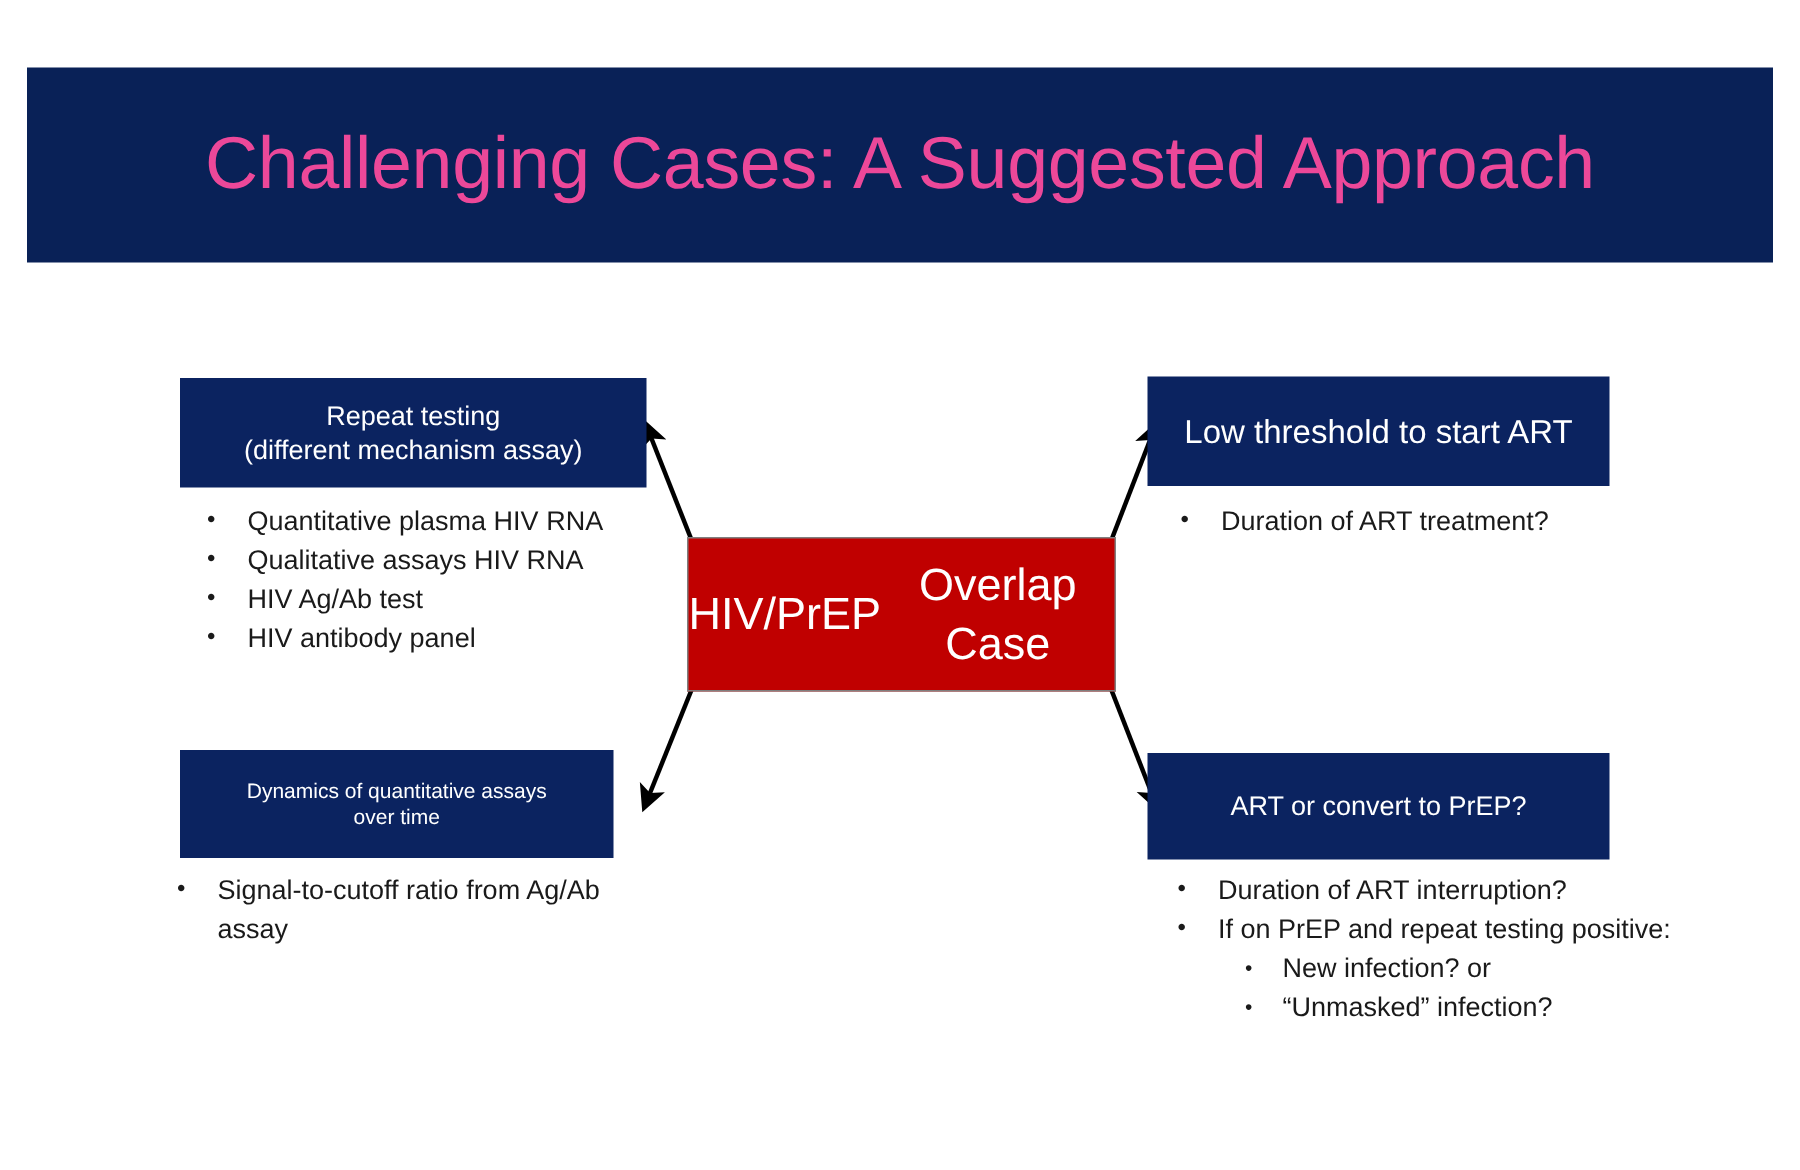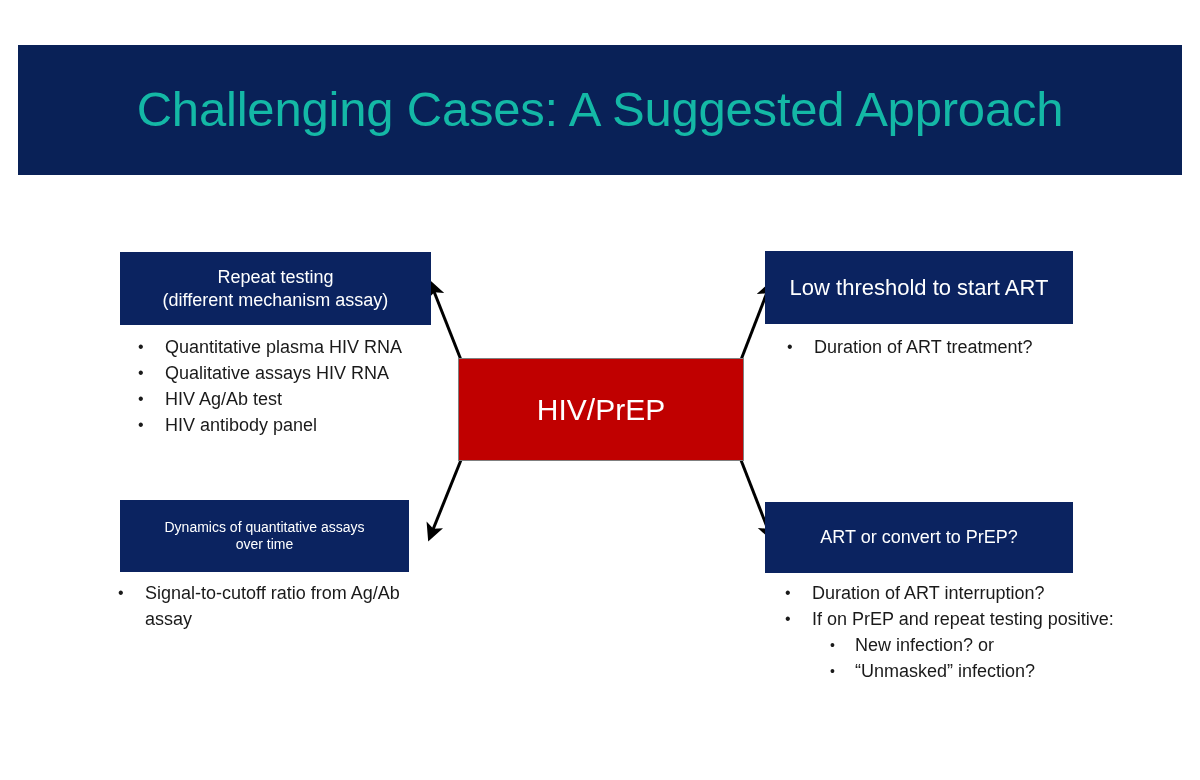--- a/index.html
+++ b/index.html
@@ -24,21 +24,21 @@
     left: 18px;
     top: 45px;
     width: 1164px;
     height: 130px;
     background: #092157;
     display: flex;
     align-items: center;
     justify-content: center;
   }
   .title-text {
-    color: #14b8a6;
+    color: #ec4899;
     font-size: 49px;
     font-weight: 400;
     letter-spacing: -0.2px;
     line-height: 1.1;
     white-space: nowrap;
   }
 
   
   .navy-box {
     position: absolute;
@@ -206,20 +206,21 @@
 
   <div id="bullets-low-threshold" class="bullets">
     <div class="bullet-row">
       <span class="bullet-mark">•</span>
       <span class="bullet-text">Duration of ART treatment?</span>
     </div>
   </div>
 
   <div id="box-center">
     <span>HIV/PrEP</span>
+    <span>Overlap Case</span>
   </div>
 
   <div id="box-dynamics" class="navy-box">
     <div>
       <span class="line">Dynamics of quantitative assays</span>
       <span class="line">over time</span>
     </div>
   </div>
 
   <div id="bullets-dynamics" class="bullets">

